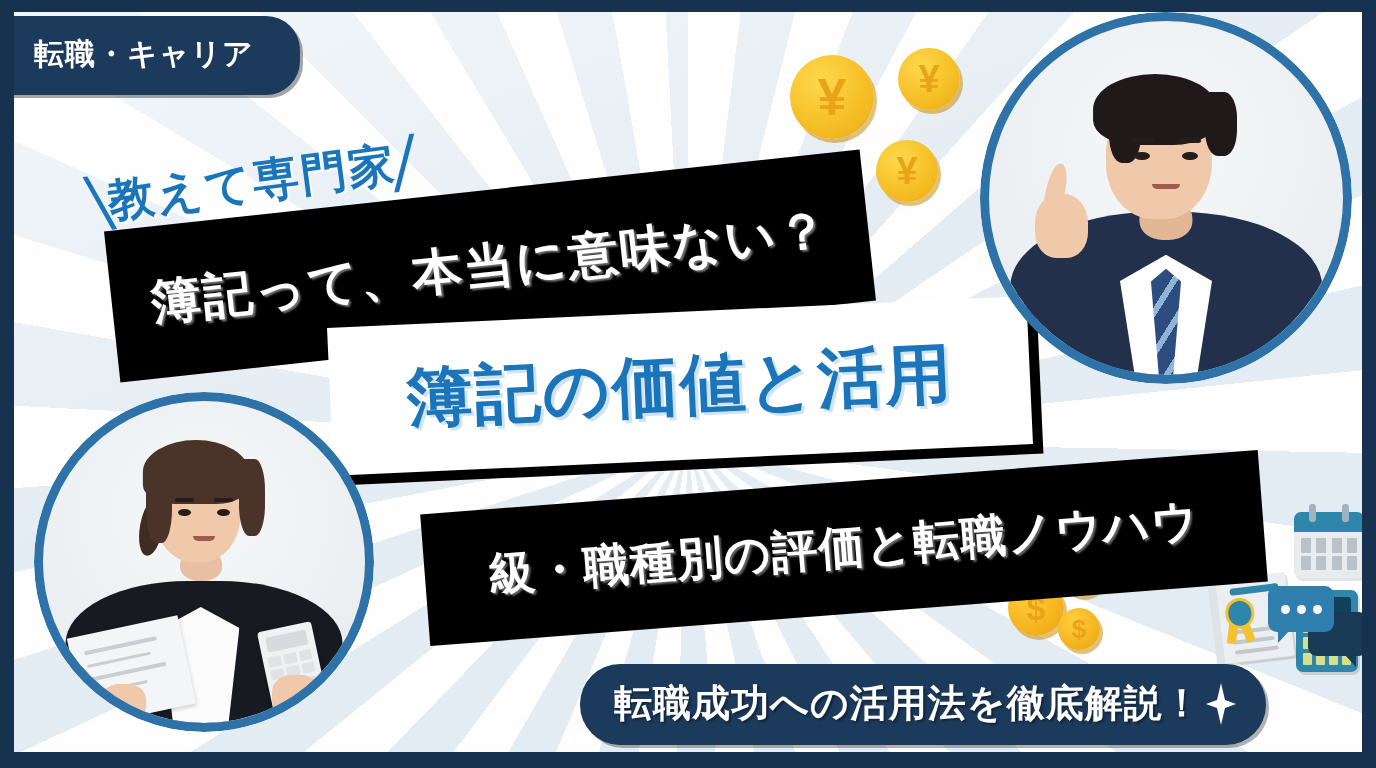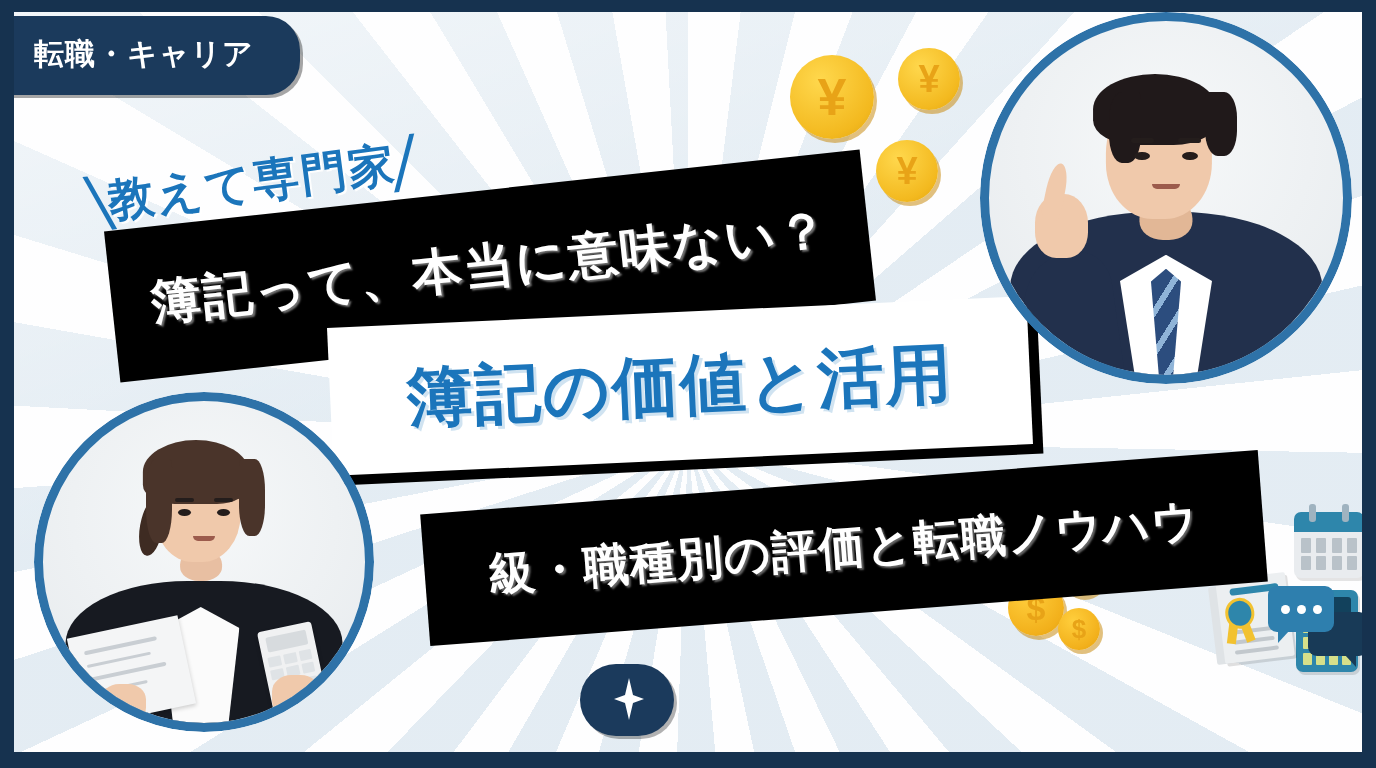--- a/index.html
+++ b/index.html
@@ -379,18 +379,19 @@
   <div class="deco chat">
     <div class="b2"></div>
     <div class="b1">
         <i></i>
         <i></i>
         <i></i>
       </div>
   </div>
 
   <div class="pill">
+    <span class="t">転職成功への活用法を徹底解説！</span>
     <svg class="sparkle" viewBox="0 0 30 42">
       <path d="M15 0 L19 17 L30 21 L19 25 L15 42 L11 25 L0 21 L11 17 Z" fill="#ffffff"></path>
     </svg>
   </div>
 
 </div>
 
 </body></html>

